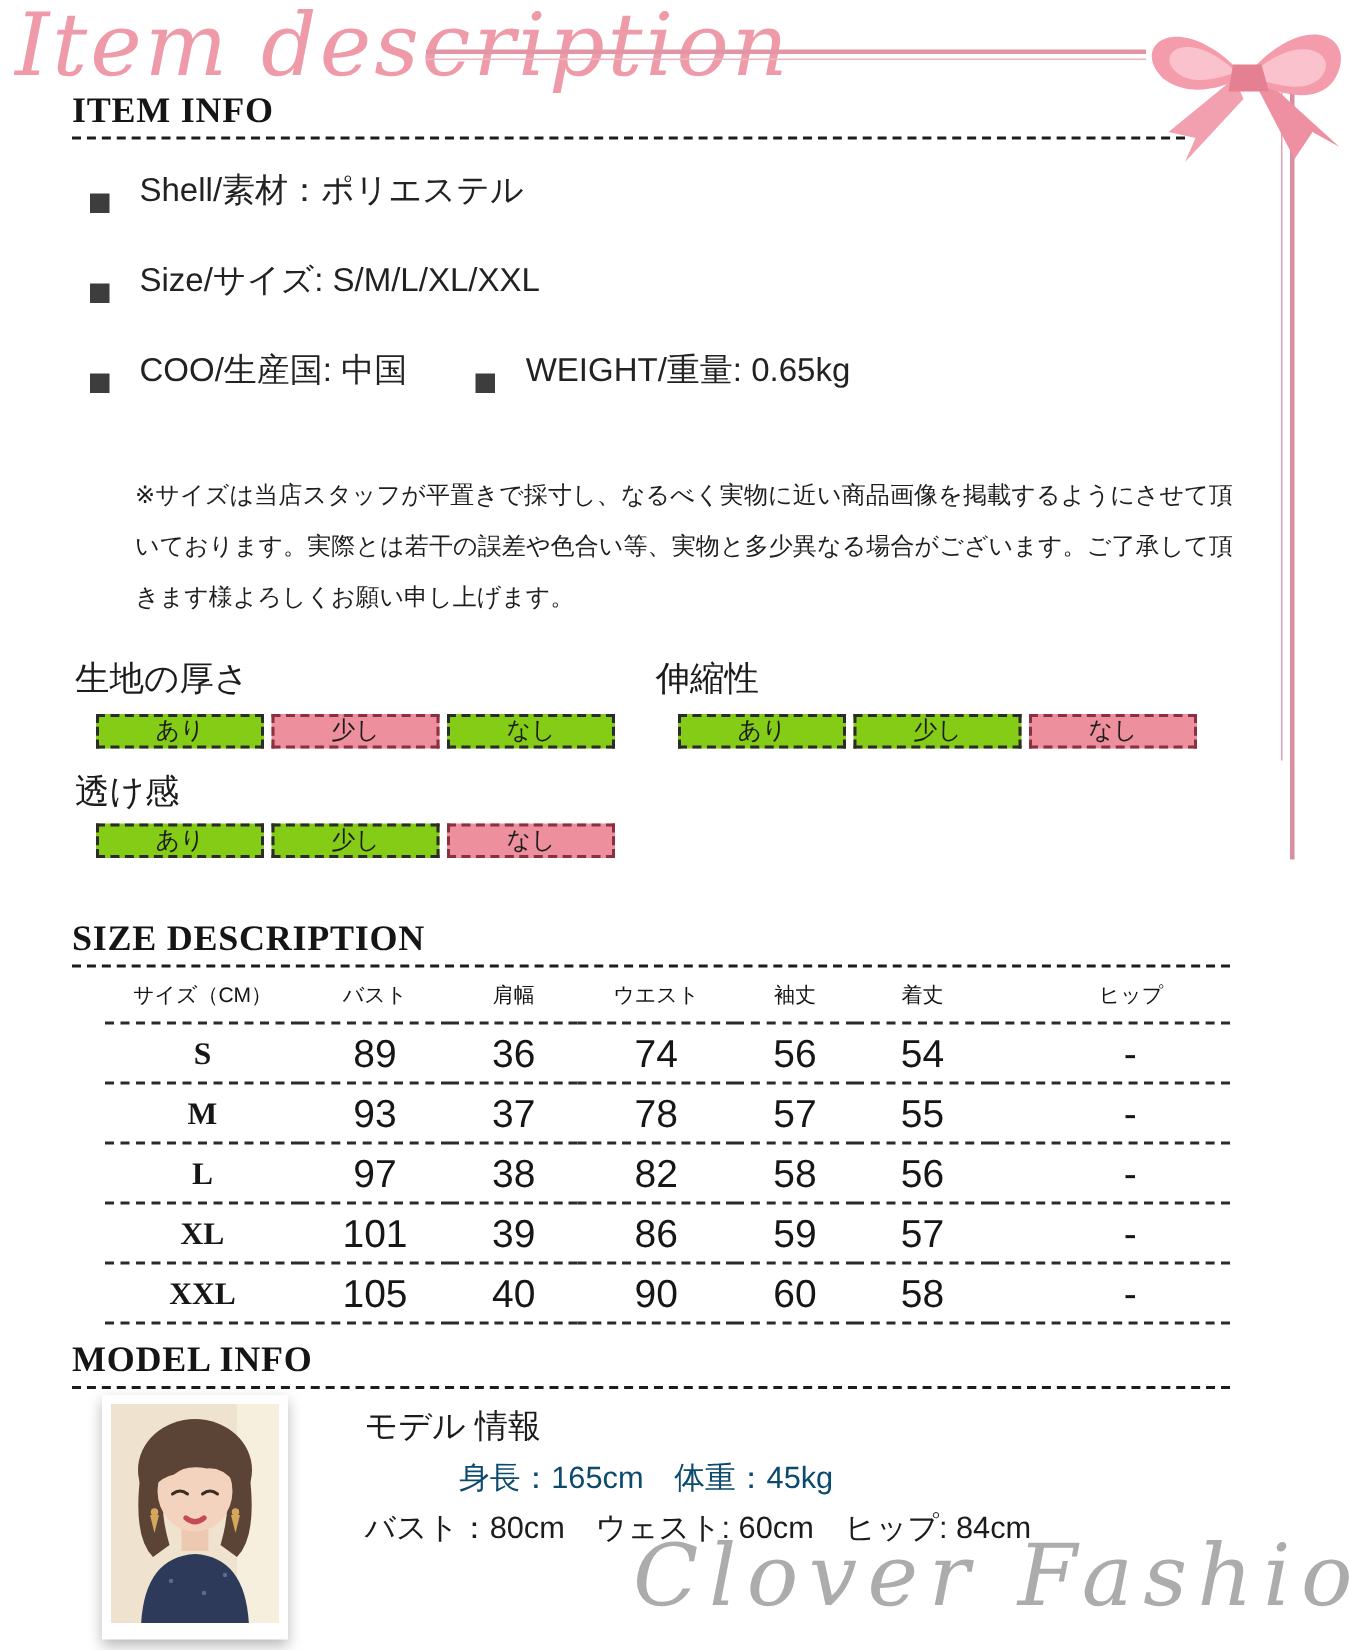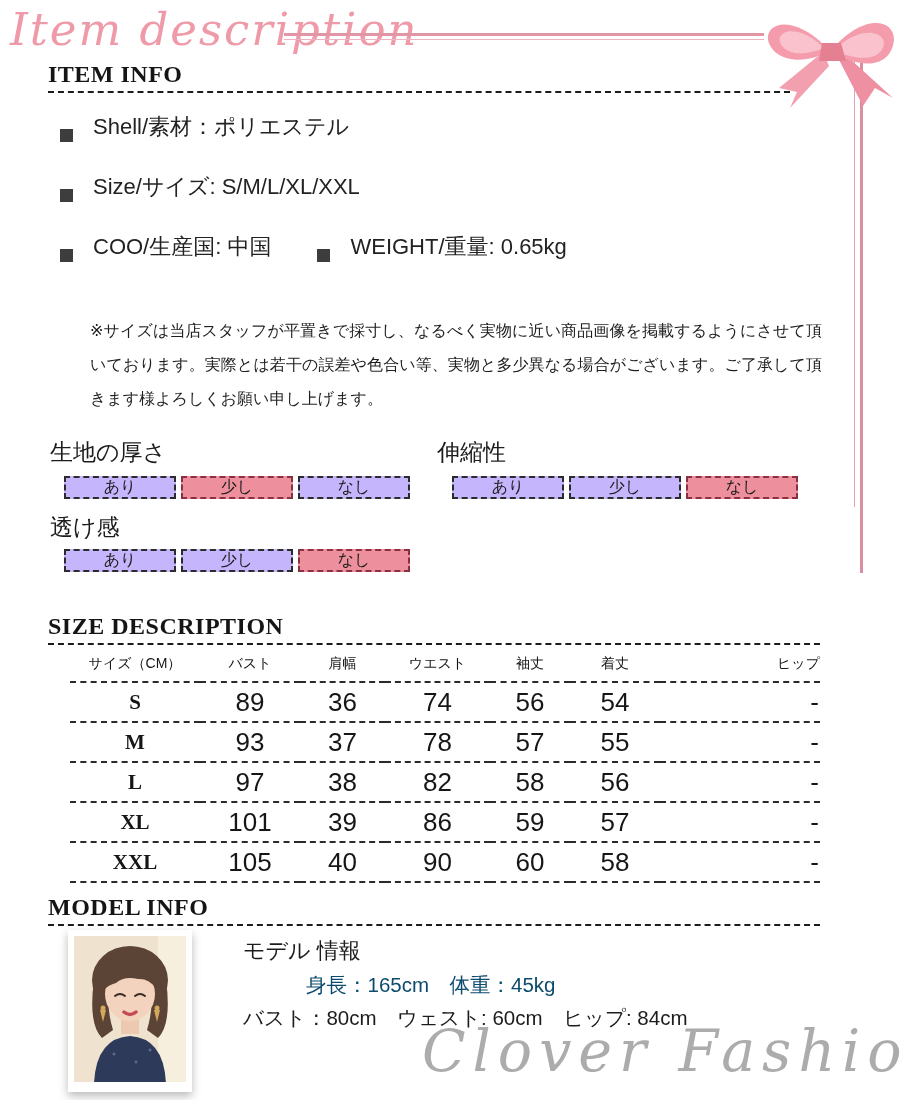--- a/index.html
+++ b/index.html
@@ -5,21 +5,21 @@
   html,body{margin:0;padding:0;}
   body{
     width:900px;height:1100px;position:relative;overflow:hidden;
     background:#ffffff;color:#2b2b2b;
     font-family:"Liberation Sans","DejaVu Sans",sans-serif;
   }
   
   .script-title{
     position:absolute;left:10px;top:0px;
     font-family:"DejaVu Serif","Liberation Serif",serif;
-    font-style:italic;font-size:45px;line-height:60px;
+    font-style:italic;font-size:58px;line-height:60px;
     color:#ef9aa8;letter-spacing:2px;white-space:nowrap;
   }
   .top-line-thick{position:absolute;left:284px;top:33px;width:480px;height:3px;background:#e295a5;}
   .top-line-thin {position:absolute;left:284px;top:39px;width:480px;height:1px;background:#eab5c0;}
   .v-line-thin {position:absolute;left:854px;top:57px;width:1px;height:450px;background:#e0a2b1;}
   .v-line-thick{position:absolute;left:860px;top:52px;width:3px;height:521px;background:#d98fa1;}
   .ribbon{position:absolute;left:763px;top:0px;}
 
   
   .section{position:absolute;left:48px;}
@@ -44,40 +44,40 @@
   
   .attr-label{position:absolute;font-size:23px;color:#1c1c1c;}
   .attr-options{position:absolute;display:flex;gap:5px;}
   .lbl-thickness{left:50px;top:437px;}
   .opts-thickness{left:64px;top:476px;}
   .lbl-stretch{left:437px;top:437px;}
   .opts-stretch{left:452px;top:476px;}
   .lbl-sheer{left:50px;top:512px;}
   .opts-sheer{left:64px;top:549px;}
   .opt{
-    width:108px;height:19px;border:2px dashed #2b2b2b;background:#c4b5fd;
+    width:108px;height:19px;border:2px dashed #2b2b2b;background:#84cc16;
     display:flex;align-items:center;justify-content:center;
     font-size:16px;color:#1c1c1c;
   }
   .opt.selected{background:#ed8f9c;border-color:#8a3040;}
 
   
   .size-table{
     position:absolute;left:70px;top:655px;width:750px;
     border-collapse:collapse;table-layout:fixed;
   }
   .size-table th{
     font-weight:normal;font-size:14px;color:#161616;
     padding:0 0 8px 0;border-bottom:2px dashed #2a2a2a;text-align:center;
   }
   .size-table td{
     border-bottom:2px dashed #2a2a2a;height:36px;text-align:center;
     font-size:26px;color:#161616;vertical-align:middle;
   }
-  .size-table .c-hip{ text-align:right;padding-left:28px; }
+  .size-table .c-hip{ text-align:center;padding-left:28px; }
   .size-table td.size-label{
     font-family:"Liberation Serif","DejaVu Serif",serif;font-weight:bold;font-size:21px;
   }
 
   
   .photo-frame{
     position:absolute;left:68px;top:930px;background:#fff;padding:6px;
     box-shadow:0 4px 9px rgba(0,0,0,.28);
   }
   .model-title{position:absolute;left:243px;top:936px;font-size:22px;color:#1c1c1c;}

